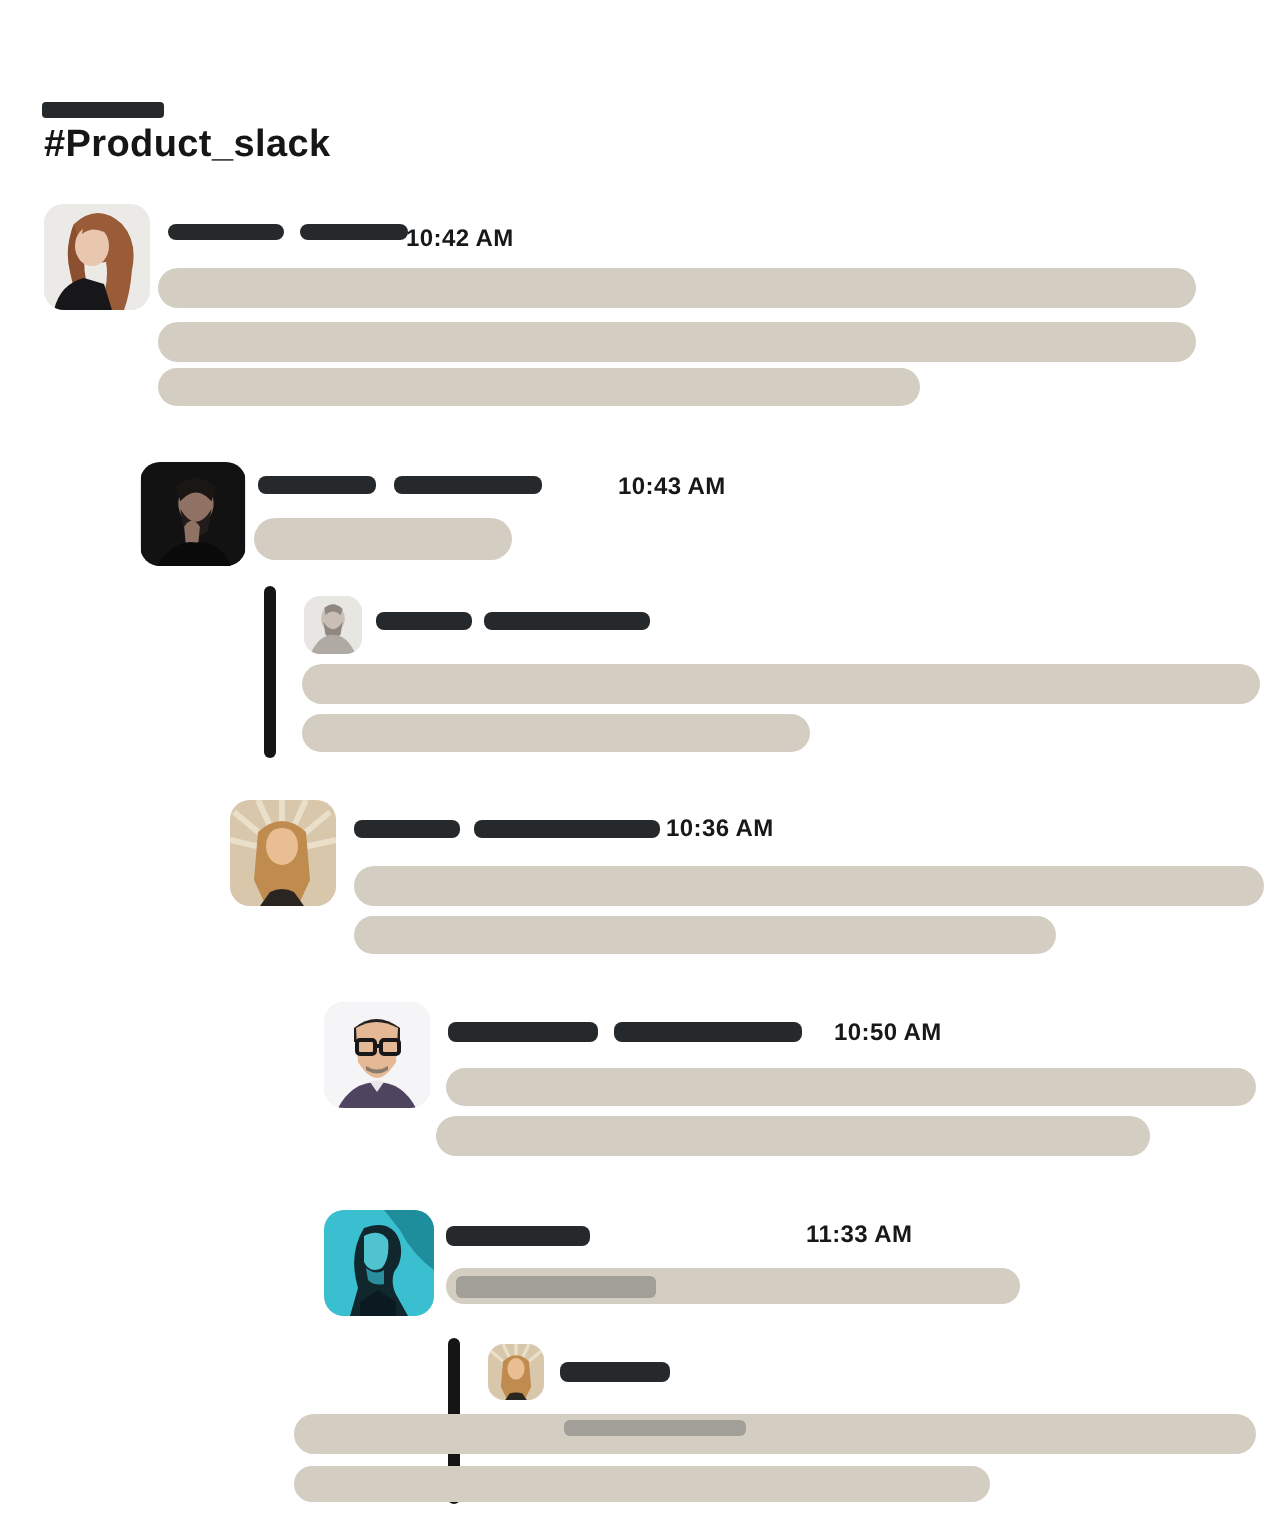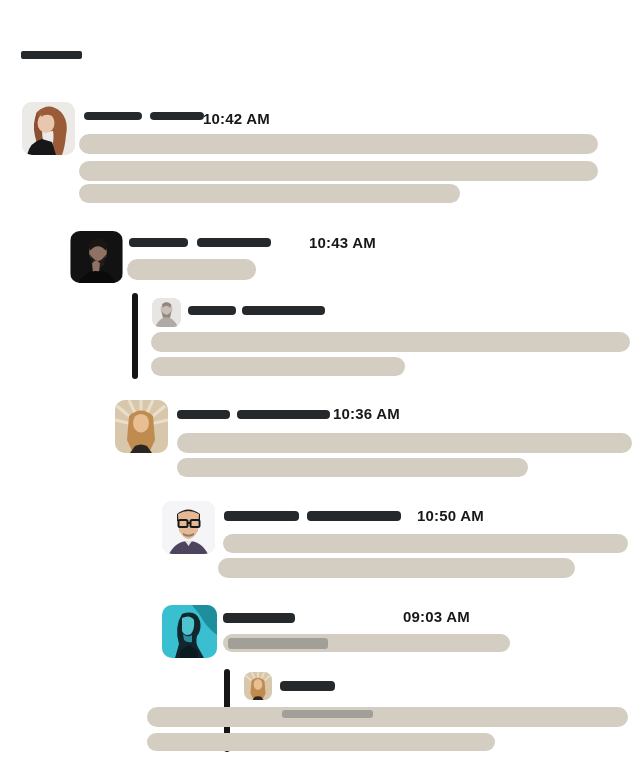--- a/index.html
+++ b/index.html
@@ -10,35 +10,36 @@
   .abs-group{position:absolute;left:0;top:0;width:0;height:0;overflow:visible;}
   .bar-dark{position:absolute;background:#26292b;border-radius:4px;}
   .bubble{position:absolute;background:#d4cec2;border-radius:999px;}
   .inner-bar{position:absolute;background:#a29f99;border-radius:3px;}
   .avatar{position:absolute;overflow:hidden;border-radius:10px;box-shadow:0 0 0 1px rgba(0,0,0,0.10) inset;}
   .avatar svg{display:block;width:100%;height:100%;}
   .avatar-sm{border-radius:8px;}
   .tline{position:absolute;width:6px;background:#151515;border-radius:3px;z-index:0;}
   .bubble,.inner-bar,.avatar,.bar-dark,.timestamp{z-index:1;}
   .timestamp{
-    position:absolute;font-size:15px;font-weight:600;color:#18181a;
+    position:absolute;font-size:12px;font-weight:600;color:#18181a;
     letter-spacing:0.2px;white-space:nowrap;line-height:20px;
   }
   .channel-title{
     position:absolute;left:22px;top:62px;margin:0;font-size:19px;font-weight:700;
     color:#161618;letter-spacing:0.2px;
   }
   .topbar{position:absolute;left:21px;top:51px;width:61px;height:8px;background:#26292b;border-radius:2px;}
 </style>
 </head>
 <body>
 
 <div class="canvas">
 
   <div class="topbar"></div>
+  <h1 class="channel-title">#Product_slack</h1>
 
   <div class="abs-group">
     <div class="avatar" style="left:22px;top:102px;width:53px;height:53px;">
       <svg viewBox="0 0 53 53">
         <rect width="53" height="53" fill="#ECEAE7"></rect>
         <path d="M15 10 Q27 -1 39 10 Q47 19 44 33 Q43 45 40 53 L27 53 Q33 40 31 29 Q20 31 16 23 Q12 15 15 10Z" fill="#9A5C38"></path>
         <path d="M15 10 Q10 22 13 34 Q15 44 19 53 L25 53 Q20 40 20 27Z" fill="#8A5030"></path>
         <ellipse cx="24" cy="21" rx="8.5" ry="10" fill="#E9C6AE"></ellipse>
         <path d="M19 15 Q24 11 30 14 Q28 10 23 10 Q19 11 19 15Z" fill="#9A5C38"></path>
         <path d="M5 53 Q8 40 20 37 L30 40 L34 53Z" fill="#17171A"></path>
@@ -140,21 +141,21 @@
       <svg viewBox="0 0 55 53">
         <rect width="55" height="53" fill="#39BFD0"></rect>
         <path d="M30 0 L55 0 L55 30 Q44 22 38 10Z" fill="#1E8D9C"></path>
         <path d="M20 9 Q34 4 38 16 Q40 25 35 31 Q33 38 37 44 L42 53 L13 53 L17 39 Q12 22 20 9Z" fill="#11272E"></path>
         <path d="M20 13 Q28 9 32 15 Q33 24 29 29 Q23 32 20 26Z" fill="#4FC4CF"></path>
         <path d="M21 29 Q26 33 30 30 L30 37 Q25 38 22 35Z" fill="#2B8E9C"></path>
         <path d="M18 46 L27 40 L36 46 L36 53 L18 53Z" fill="#0B1A20"></path>
       </svg>
     </div>
     <div class="bar-dark" style="left:223px;top:613px;width:72px;height:10px;"></div>
-    <div class="timestamp" style="left:403px;top:607px;">09:03 AM</div>
+    <div class="timestamp" style="left:403px;top:607px;">11:33 AM</div>
     <div class="bubble" style="left:223px;top:634px;width:287px;height:18px;"></div>
     <div class="inner-bar" style="left:228px;top:638px;width:100px;height:11px;"></div>
   </div>
 
   <div class="abs-group">
     <div class="tline" style="left:224px;top:669px;height:83px;"></div>
     <div class="avatar avatar-sm" style="left:244px;top:672px;width:28px;height:28px;">
       <svg viewBox="0 0 26 26">
         <rect width="26" height="26" fill="#D9C7AC"></rect>
         <g stroke="#EADFC9" stroke-width="1.5">

